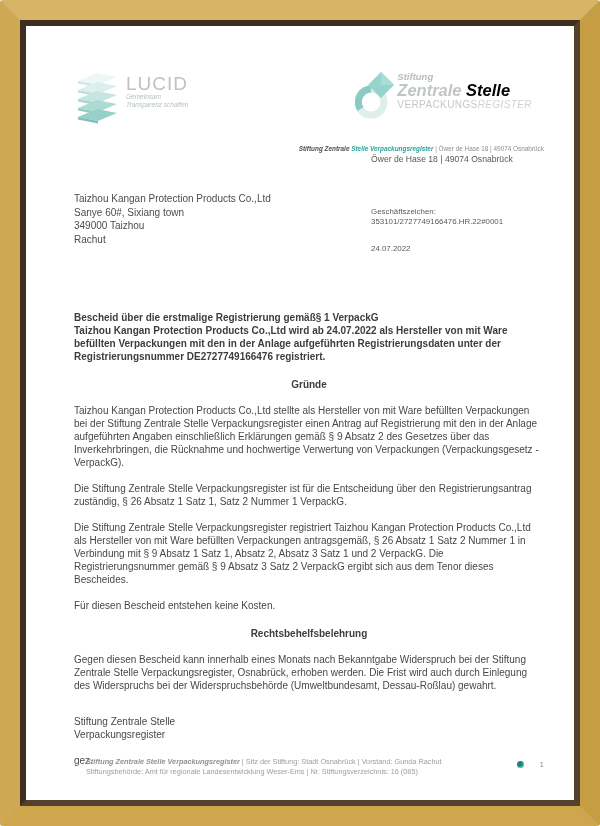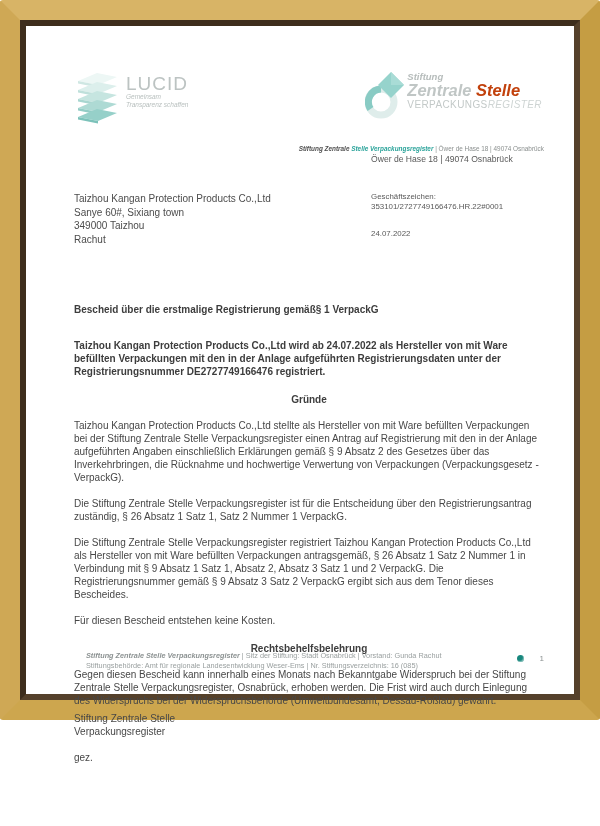--- a/index.html
+++ b/index.html
@@ -3,21 +3,21 @@
 <meta charset="utf-8">
 <style>
   html,body{margin:0;padding:0;}
   body{
     width:600px;height:826px;overflow:hidden;
     font-family:"Liberation Sans", sans-serif;
     background:#ffffff;
   }
   
   .frame{
-    width:600px;height:720px;box-sizing:border-box;
+    width:600px;height:826px;box-sizing:border-box;
     border:20px solid;
     border-color:#d8b466 #c59d43 #cda64e #cfa855;
     border-radius:3px;
     position:relative;
     background:#ffffff;
   }
   .bevel{
     width:100%;height:100%;box-sizing:border-box;
     border:6px solid;
     border-color:#3e2e1d #55412b #55412b #3e2e1d;
@@ -29,44 +29,44 @@
     position:relative;
     color:#474747;
     font-size:10px;line-height:13px;
   }
   
   .logo-row{display:flex;justify-content:space-between;align-items:flex-start;margin-top:5px;height:62px;}
   .lucid{display:flex;align-items:flex-start;gap:6px;}
   .lucid-text{padding-top:6px;}
   .lucid-word{font-size:19px;line-height:18px;color:#bcc3c2;letter-spacing:1px;}
   .lucid-tagline{font-size:6.5px;line-height:8px;color:#b9c0bf;font-style:italic;}
-  .zsvr{display:flex;align-items:flex-start;margin-right:2px;}
+  .zsvr{display:flex;align-items:flex-start;margin-right:12px;}
   .zsvr-text{padding-top:3px;}
   .zsvr-l1{font-size:9.5px;line-height:10px;color:#b6bcbb;font-style:italic;font-weight:bold;}
   .zsvr-l2{font-size:16.5px;line-height:17px;font-weight:bold;font-style:italic;color:#c0c6c5;}
-  .zsvr-l2 .teal{color:#c2410c;}
+  .zsvr-l2 .teal{color:#000000;}
   .zsvr-l3{font-size:10px;line-height:11px;color:#c3c9c8;letter-spacing:.4px;}
   .zsvr-l3 .it{font-style:italic;color:#ced4d3;}
   
   .sender-row{display:flex;justify-content:space-between;align-items:flex-end;margin-top:14px;flex-direction:column;}
   .sender-line{font-size:6.4px;line-height:8px;color:#8a8f8e;}
   .sender-line .b{font-weight:bold;font-style:italic;color:#4e4e4e;}
   .sender-line .t{font-weight:bold;font-style:italic;color:#2ba39a;}
   .right-address{width:173px;font-size:8.6px;color:#585858;}
   
   .addr-row{display:flex;margin-top:26px;}
   .recipient{flex:1;font-size:10px;line-height:13.5px;color:#4c4c4c;}
-  .ref-col{width:173px;font-size:7.9px;line-height:10px;color:#5a5a5a;}
+  .ref-col{width:173px;font-size:7.9px;line-height:10px;color:#5a5a5a;margin-top:15px;}
   .ref-date{margin-top:17px;}
   
   .subject{margin-top:57px;font-weight:bold;color:#3d3d3d;font-size:10px;}
-  .decision{margin-top:23px;font-weight:bold;color:#3d3d3d;}
+  .decision{font-weight:bold;color:#3d3d3d;}
   p{margin:13px 0 0 0;}
   .center-head{margin-top:15px;text-align:center;font-weight:bold;color:#3d3d3d;}
-  .closing{margin-top:5px;}
+  .closing{margin-top:23px;}
   .signed{margin-top:13px;}
   
   .footer{
     position:absolute;left:60px;right:30px;bottom:24px;
     display:flex;justify-content:space-between;align-items:flex-start;
     font-size:7.3px;line-height:9.5px;color:#9aa0a0;
   }
   .footer .b{font-weight:bold;font-style:italic;color:#8c9292;}
   .footer-right{display:flex;align-items:center;gap:16px;padding-top:3px;}
   .dot{width:7px;height:7px;border-radius:50%;background:#17877d;box-shadow:inset -1px -1px 1px rgba(255,255,255,.45);}

